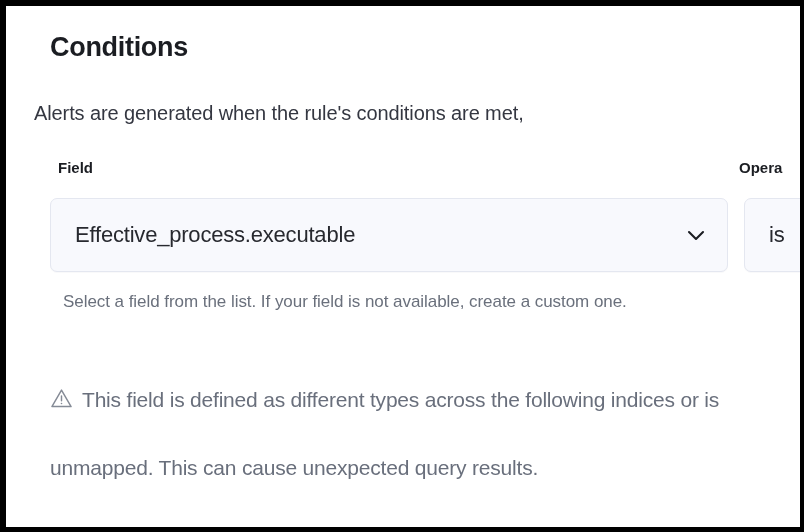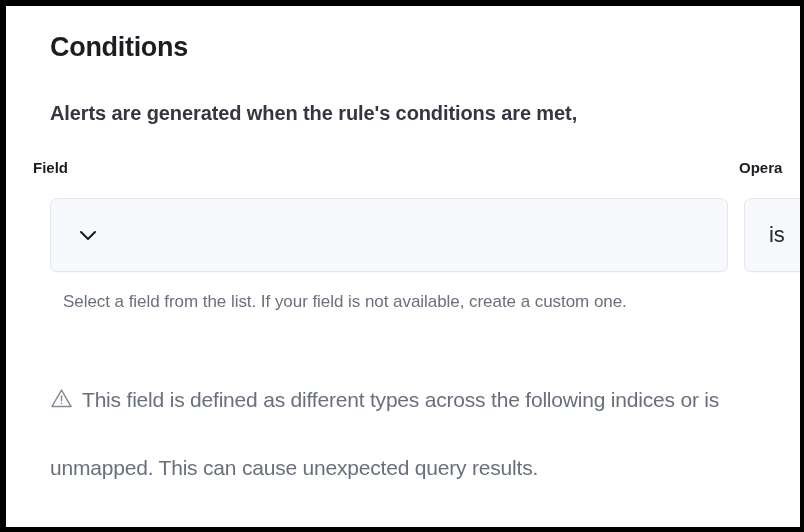--- a/index.html
+++ b/index.html
@@ -45,40 +45,40 @@
     font-size: 27px;
     font-weight: 700;
     letter-spacing: -0.3px;
     color: #1b1d22;
     white-space: nowrap;
   }
 
   
   .panel-desc {
     position: absolute;
-    left: 44px;
+    left: 28px;
     top: 96px;
     font-size: 20px;
-    font-weight: 700;
+    font-weight: 400;
     color: #343741;
     white-space: nowrap;
     letter-spacing: -0.1px;
   }
 
   
   .form-label {
     position: absolute;
     top: 153px;
     font-size: 15px;
     font-weight: 700;
     color: #1b1d22;
     white-space: nowrap;
     letter-spacing: 0px;
   }
-  .form-label.field-label { left: 27px; }
+  .form-label.field-label { left: 52px; }
   .form-label.operator-label { left: 733px; }
 
   
   .dropdown {
     position: absolute;
     top: 192px;
     height: 74px;
     box-sizing: border-box;
     background: #f8f9fd;
     border: 1px solid #e4e7f0;
@@ -156,20 +156,21 @@
 
     <div class="panel-title">Conditions</div>
 
     <div class="panel-desc">Alerts are generated when the rule's conditions are met,</div>
 
     <div class="form-label field-label">Field</div>
 
     <div class="form-label operator-label">Opera</div>
 
     <div class="dropdown field-dropdown">
+      <span class="dropdown-value">Effective_process.executable</span>
       <span class="chevron-icon">
         <svg viewBox="0 0 26 26" width="26" height="26" fill="none" stroke="#1b1d22" stroke-width="2.1" stroke-linecap="round" stroke-linejoin="round">
           <polyline points="6,10 13,17 20,10"></polyline>
         </svg>
       </span>
     </div>
 
     <div class="dropdown operator-dropdown">
       <span class="dropdown-value">is</span>
     </div>

